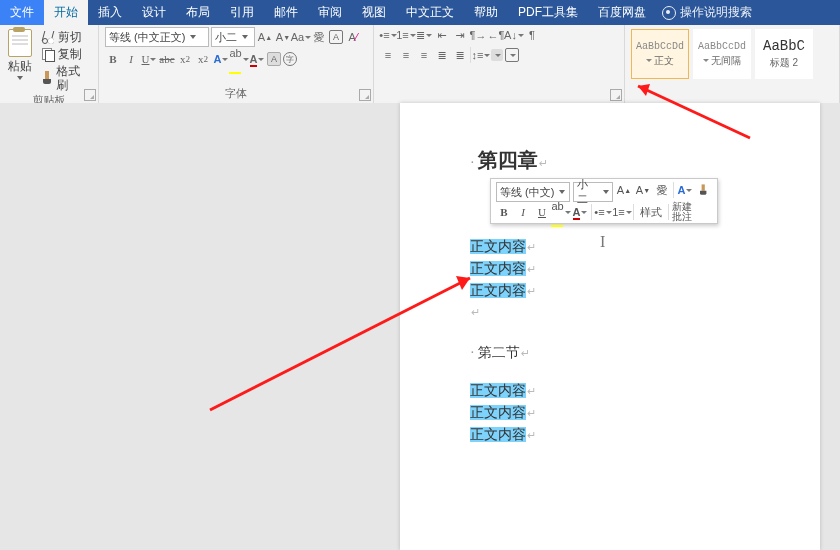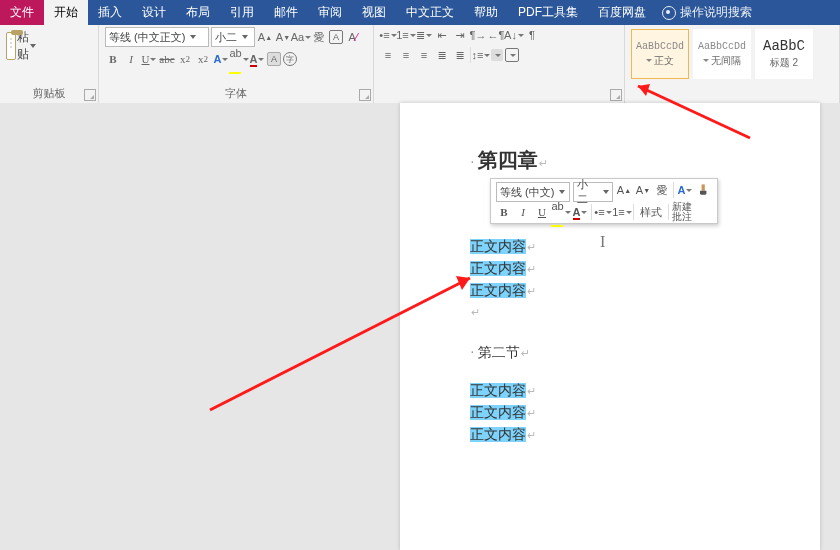--- a/index.html
+++ b/index.html
@@ -1,37 +1,37 @@
 <!DOCTYPE html>
 <html><head>
 <meta charset="utf-8">
 <style>
 html,body{margin:0;padding:0;font-family:"Microsoft YaHei","Segoe UI",sans-serif;font-size:12px;color:#444;background:#fff;width:840px;height:550px;overflow:hidden}
 .menubar{background:#2b579a;height:25px;display:flex;align-items:stretch;color:#fff;font-size:12px}
 .menubar .tab{padding:0 10px;display:flex;align-items:center;cursor:pointer}
-.menubar .tab.file{background:#be185d}
-.menubar .tab.active{background:#f3f3f3;color:#000000}
+.menubar .tab.file{background:#3b82f6}
+.menubar .tab.active{background:#f3f3f3;color:#0369a1}
 .menubar .search{display:flex;align-items:center;gap:4px;margin-left:6px;opacity:.9}
 .menubar .bulb{width:12px;height:12px;border:1px solid #fff;border-radius:50%;position:relative}
 .menubar .bulb::after{content:"";position:absolute;left:3px;top:3px;width:4px;height:4px;background:#fff;border-radius:50%}
 .ribbon{background:#f3f3f3;height:78px;border-bottom:1px solid #d4d4d4;display:flex}
 .group{border-right:1px solid #d9d9d9;padding:2px 6px 0;display:flex;flex-direction:column;justify-content:space-between;position:relative}
 .group-label{text-align:center;font-size:11px;color:#666;padding-bottom:2px}
 .group-body{flex:1;display:flex;align-items:flex-start;gap:4px}
 .vstack{display:flex;flex-direction:column;gap:1px}
 .hstack{display:flex;align-items:center;gap:2px}
 .btn{padding:1px 3px;border-radius:2px;cursor:pointer;display:inline-flex;align-items:center;gap:3px;line-height:14px}
 .ico{display:inline-block;width:14px;height:14px;position:relative}
 .ico-cut::before{content:"";position:absolute;left:2px;top:1px;width:8px;height:10px;border-left:1px solid #555;border-right:1px solid #555;transform:skewX(-15deg)}
 .ico-cut::after{content:"";position:absolute;left:1px;bottom:0;width:4px;height:4px;border:1px solid #555;border-radius:50%;box-shadow:6px 0 0 -0px #fff,6px 0 0 0 #555}
 .ico-copy::before{content:"";position:absolute;left:1px;top:1px;width:8px;height:10px;border:1px solid #888;background:#fff}
 .ico-copy::after{content:"";position:absolute;left:4px;top:3px;width:8px;height:10px;border:1px solid #555;background:#fff}
 .ico-brush::before{content:"";position:absolute;left:4px;top:0;width:4px;height:8px;background:#c9975a}
 .ico-brush::after{content:"";position:absolute;left:2px;top:8px;width:8px;height:5px;background:#555;border-radius:0 0 2px 2px}
-.paste-big{width:30px;display:flex;flex-direction:row;align-items:center;gap:1px;cursor:pointer;padding-top:2px}
+.paste-big{width:30px;display:flex;flex-direction:column;align-items:center;gap:1px;cursor:pointer;padding-top:2px}
 .paste-ico{width:22px;height:26px;border:1px solid #b8a365;background:#fff;position:relative;border-radius:2px}
 .paste-ico::before{content:"";position:absolute;left:4px;top:-3px;width:12px;height:5px;background:#b8a365;border-radius:2px}
 .paste-ico::after{content:"";position:absolute;left:3px;top:5px;right:3px;height:2px;background:#ddd;box-shadow:0 4px #ddd,0 8px #ddd}
 .dd{display:inline-flex;align-items:center;border:1px solid #bbb;background:#fff;height:18px;padding:0 3px;font-size:11px;gap:3px;cursor:pointer}
 .dd .car{border-top:4px solid #666;border-left:3px solid transparent;border-right:3px solid transparent;margin-left:2px}
 .small-ico{width:16px;height:16px;display:inline-flex;align-items:center;justify-content:center;font-size:11px;color:#666;cursor:pointer;border-radius:2px}
 .tog{font-family:"Times New Roman",serif}
 .style-item{width:56px;height:48px;border:1px solid transparent;display:flex;flex-direction:column;align-items:center;justify-content:center;cursor:pointer;background:#fff;font-size:10px;color:#666}
 .style-item.sel{border-color:#f0b84e;background:#fff5e0}
 .style-item .prev{font-family:Liberation Mono, monospace;color:#888}
@@ -86,20 +86,34 @@
 
 <div class="ribbon">
 
   <div class="group" style="width:86px">
     <div class="group-body">
       <div class="paste-big">
         <div class="paste-ico"></div>
         <span>粘贴</span>
         <span class="car" style="border-top:4px solid #666;border-left:3px solid transparent;border-right:3px solid transparent"></span>
       </div>
+      <div class="vstack" style="padding-top:2px">
+        <div class="btn">
+            <span class="ico ico-cut"></span>
+            <span>剪切</span>
+          </div>
+        <div class="btn">
+            <span class="ico ico-copy"></span>
+            <span>复制</span>
+          </div>
+        <div class="btn">
+            <span class="ico ico-brush"></span>
+            <span>格式刷</span>
+          </div>
+      </div>
     </div>
     <div class="group-label">剪贴板</div>
     <div class="launch"></div>
   </div>
 
   <div class="group" style="width:262px">
     <div class="group-body" style="flex-direction:column;gap:4px">
       <div class="hstack">
         <span class="dd" style="width:96px">
             <span>等线 (中文正文)</span>

